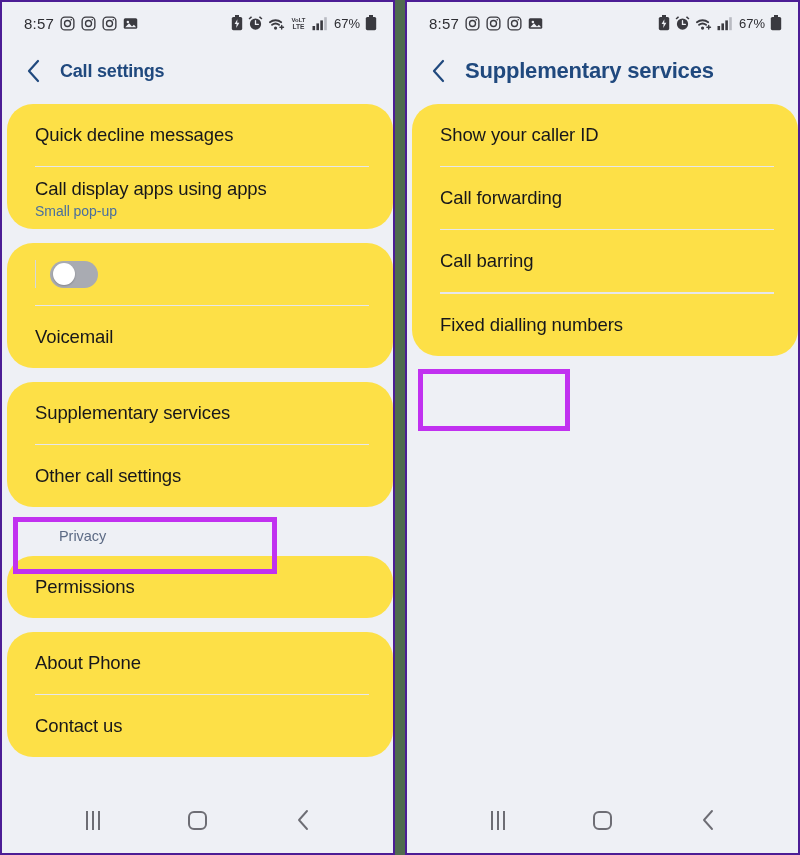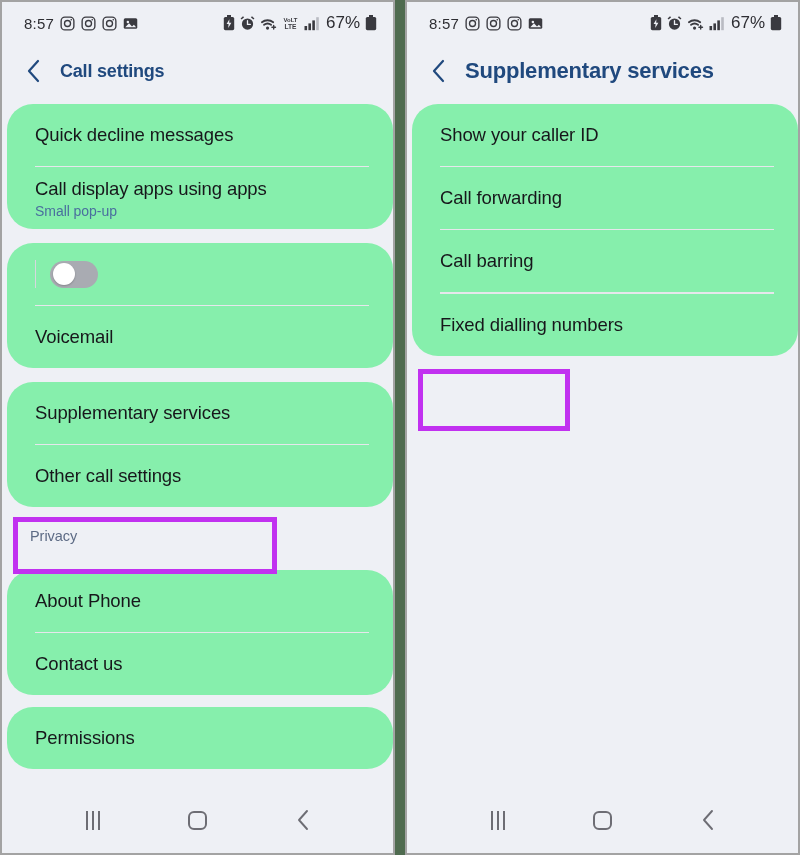--- a/index.html
+++ b/index.html
@@ -14,21 +14,21 @@
     width: 800px; height: 855px;
     display: flex;
     background: #4f6b4f;
   }
 
   
   .panel {
     position: relative;
     height: 855px;
     background: #eef0f5;
-    border: 2px solid #a3a3a3;
+    border: 2px solid #4c1d95;
     overflow: hidden;
     display: flex;
     flex-direction: column;
   }
   .panel-left  { width: 395px; }
   .gap         { width: 10px; background: #4f6b4f; }
   .panel-right { width: 395px; }
 
   
   .statusbar {
@@ -41,21 +41,21 @@
     font-size: 14.5px;
   }
   .sb-left { display: flex; align-items: center; gap: 6px; }
   .sb-time { font-size: 15px; letter-spacing: .2px; color: #2e2e33; }
   .sb-right {
     margin-left: auto;
     display: flex;
     align-items: center;
     gap: 5px;
   }
-  .sb-pct { font-size: 17px; color: #2e2e33; margin-left: 1px; }
+  .sb-pct { font-size: 13px; color: #2e2e33; margin-left: 1px; }
   .ico { display: block; }
 
   
   .header {
     flex: 0 0 auto;
     display: flex;
     align-items: center;
     gap: 16px;
     padding: 14px 18px 20px 22px;
   }
@@ -71,21 +71,21 @@
 
   
   .content {
     flex: 1 1 auto;
     position: relative;
     overflow: hidden;
   }
 
   
   .card {
-    background: #86efac;
+    background: #fde047;
     border-radius: 26px;
     margin: 0 0 12px 5px;
     padding: 0 0 0 0;
     overflow: hidden;
   }
 
   .row {
     position: relative;
     display: flex;
     align-items: center;
@@ -133,20 +133,21 @@
   .toggle.off .knob { left: 2.5px; }
   .toggle.on  { background: #7f9dc9; }
   .toggle.on .knob { right: 2.5px; }
 
   
   .section-label {
     font-size: 14.5px;
     color: #5d6b85;
     padding: 9px 0 12px 28px;
     letter-spacing: -0.05px;
+    margin-left: 29px;
   }
 
   
   .hl-box {
     position: absolute;
     border: 5px solid #c131f0;
     background: transparent;
     pointer-events: none;
   }
   .hl-supplementary { left: 11px; top: 413px; width: 264px; height: 57px; }
@@ -316,38 +317,38 @@
         <div class="divider"></div>
         <div class="row">
           <div class="texts">
             <div class="row-title">Other call settings</div>
           </div>
         </div>
       </div>
 
       <div class="section-label">Privacy</div>
 
+      <div class="card">
+        <div class="row">
+          <div class="texts">
+            <div class="row-title">Permissions</div>
+          </div>
+        </div>
+      </div>
+
       <div class="card" style="margin-top:14px;">
         <div class="row">
           <div class="texts">
             <div class="row-title">About Phone</div>
           </div>
         </div>
         <div class="divider"></div>
         <div class="row">
           <div class="texts">
             <div class="row-title">Contact us</div>
-          </div>
-        </div>
-      </div>
-
-      <div class="card">
-        <div class="row">
-          <div class="texts">
-            <div class="row-title">Permissions</div>
           </div>
         </div>
       </div>
 
       <div class="hl-box hl-supplementary"></div>
     </div>
 
     <div class="navbar">
       <span class="nav-btn">
         <span class="nav-recents">

